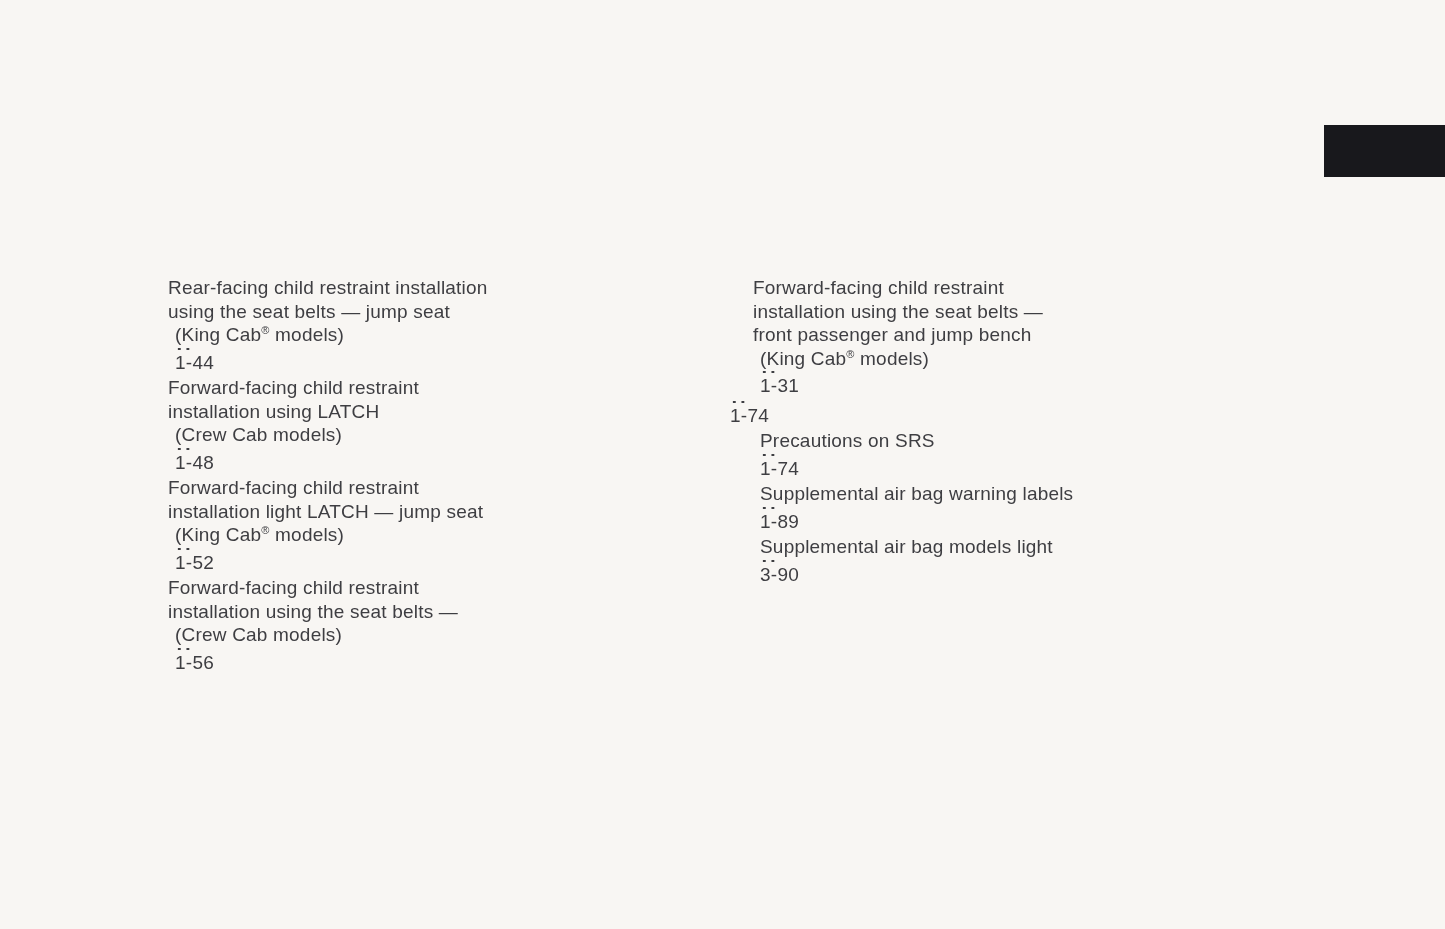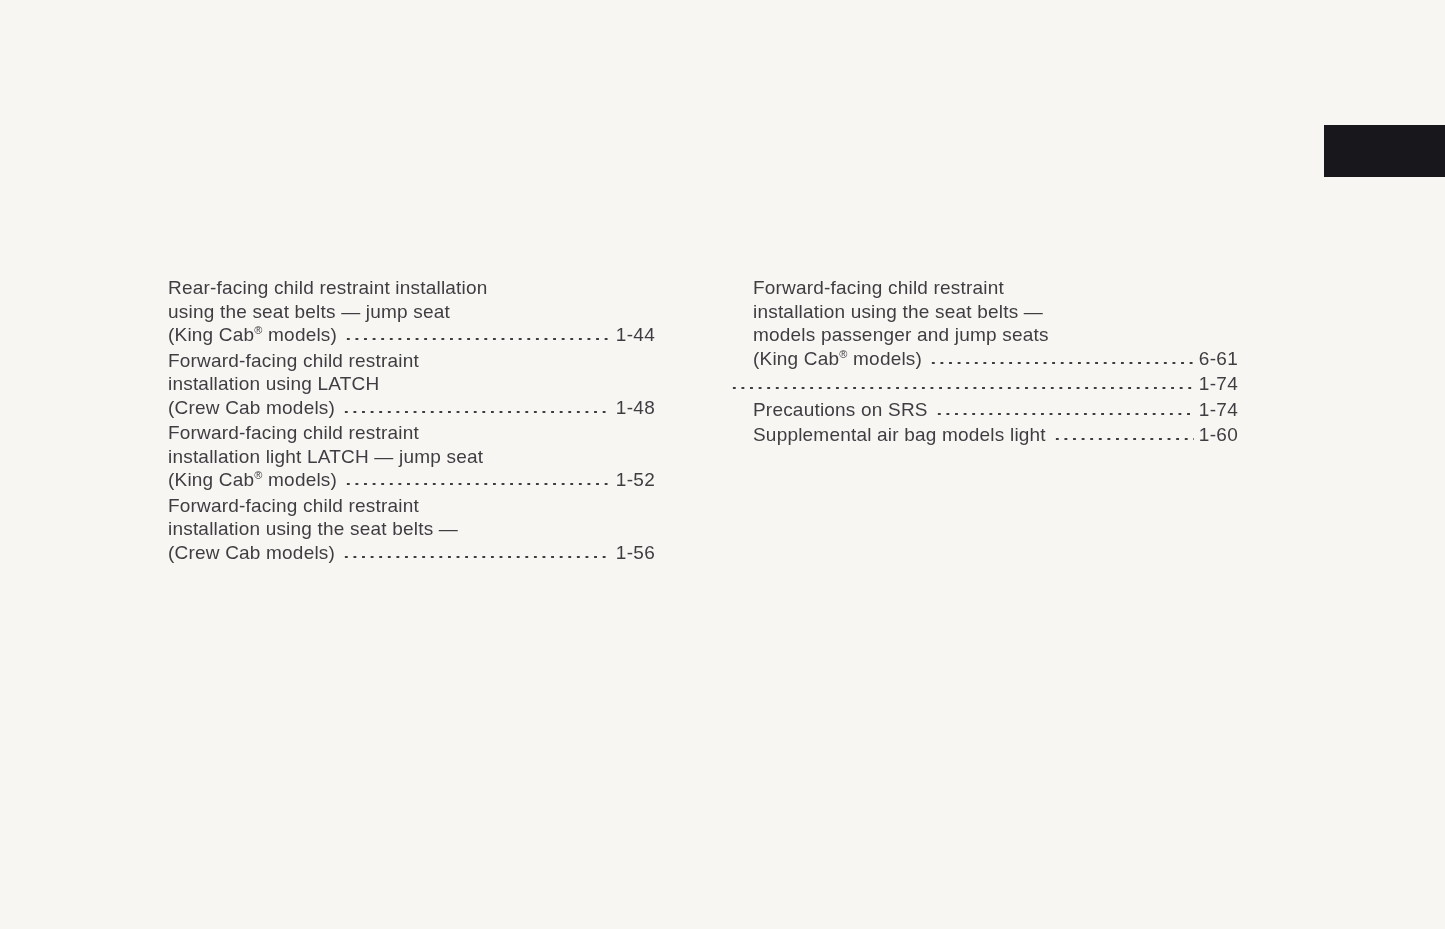--- a/index.html
+++ b/index.html
@@ -22,21 +22,21 @@
     display:flex; gap:68px;
   }
   .col-left  { width:517px; }
   .col-right { width:515px; }
   .entry { margin:0 0 2px 0; }
   .entry.indent-1 { padding-left:30px; }
   .line {
     font-size:19px; line-height:23.5px; letter-spacing:0.2px;
     white-space:nowrap;
   }
-  .line-last { display:flex; align-items:baseline; }
+  .line-last { display:flex; align-items:baseline;flex-direction:column; }
   .line-last .txt { white-space:nowrap; flex:0 0 auto; }
   .leader {
     flex:1 1 auto; min-width:18px; height:4px;
     margin:0 5px 0 7px;
     background-image: radial-gradient(circle, var(--fg, #3e3e42) 1.25px, transparent 1.5px);
     background-size:8.6px 4px;
     background-repeat:repeat-x;
     background-position:left center;
     align-self:baseline;
   }
@@ -84,42 +84,49 @@
             <span class="txt">(Crew Cab models)</span>
             <span class="leader"></span>
             <span class="page-num">1-56</span>
           </div>
         </div>
       </div>
     <div class="col col-right">
         <div class="entry indent-1">
           <div class="line">Forward-facing child restraint</div>
           <div class="line">installation using the seat belts —</div>
-          <div class="line">models passenger and jump seats</div>
+          <div class="line">front passenger and jump bench</div>
           <div class="line line-last">
             <span class="txt">(King Cab<sup class="reg">®</sup> models)</span>
             <span class="leader"></span>
-            <span class="page-num">6-61</span>
+            <span class="page-num">1-31</span>
           </div>
         </div>
         <div class="entry indent-0">
           <div class="line line-last">
             <span class="leader"></span>
             <span class="page-num">1-74</span>
           </div>
         </div>
         <div class="entry indent-1">
           <div class="line line-last">
             <span class="txt">Precautions on SRS</span>
             <span class="leader"></span>
             <span class="page-num">1-74</span>
           </div>
         </div>
         <div class="entry indent-1">
           <div class="line line-last">
+            <span class="txt">Supplemental air bag warning labels</span>
+            <span class="leader"></span>
+            <span class="page-num">1-89</span>
+          </div>
+        </div>
+        <div class="entry indent-1">
+          <div class="line line-last">
             <span class="txt">Supplemental air bag models light</span>
             <span class="leader"></span>
-            <span class="page-num">1-60</span>
+            <span class="page-num">3-90</span>
           </div>
         </div>
       </div>
   </div>
 </div>
 
 </body></html>

